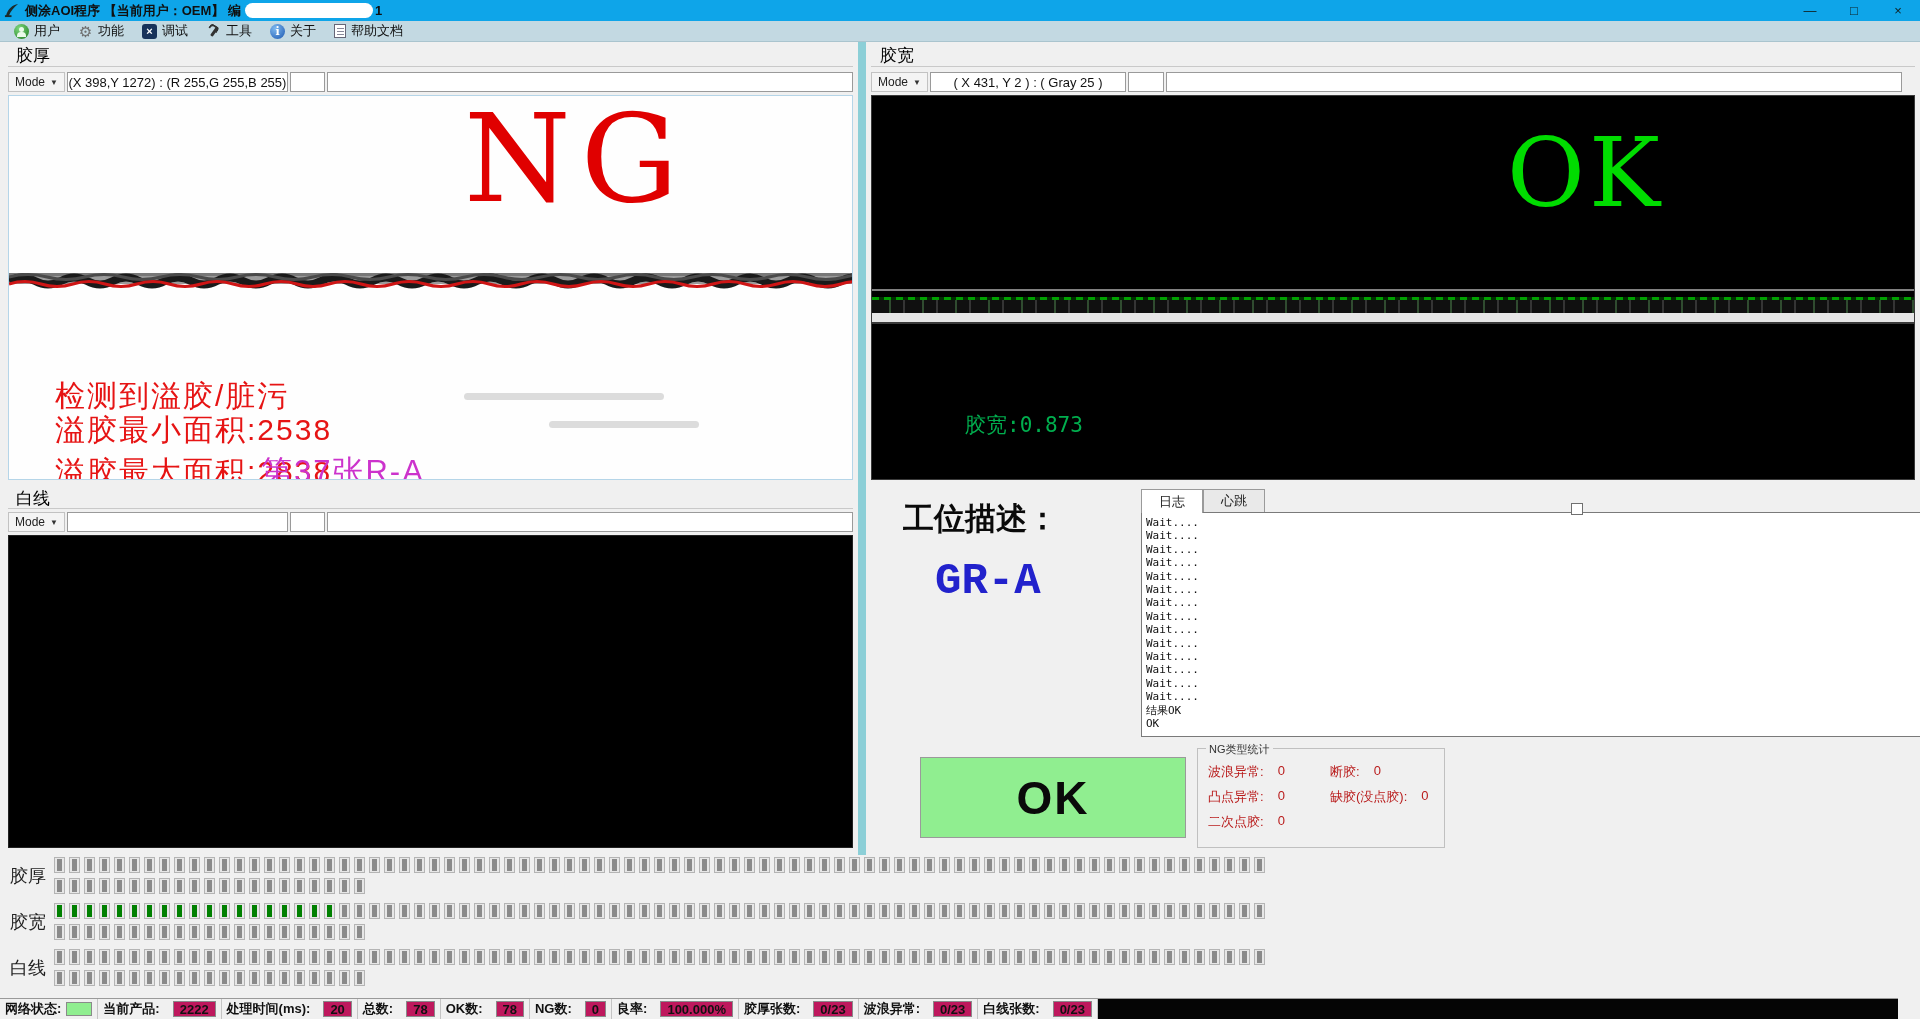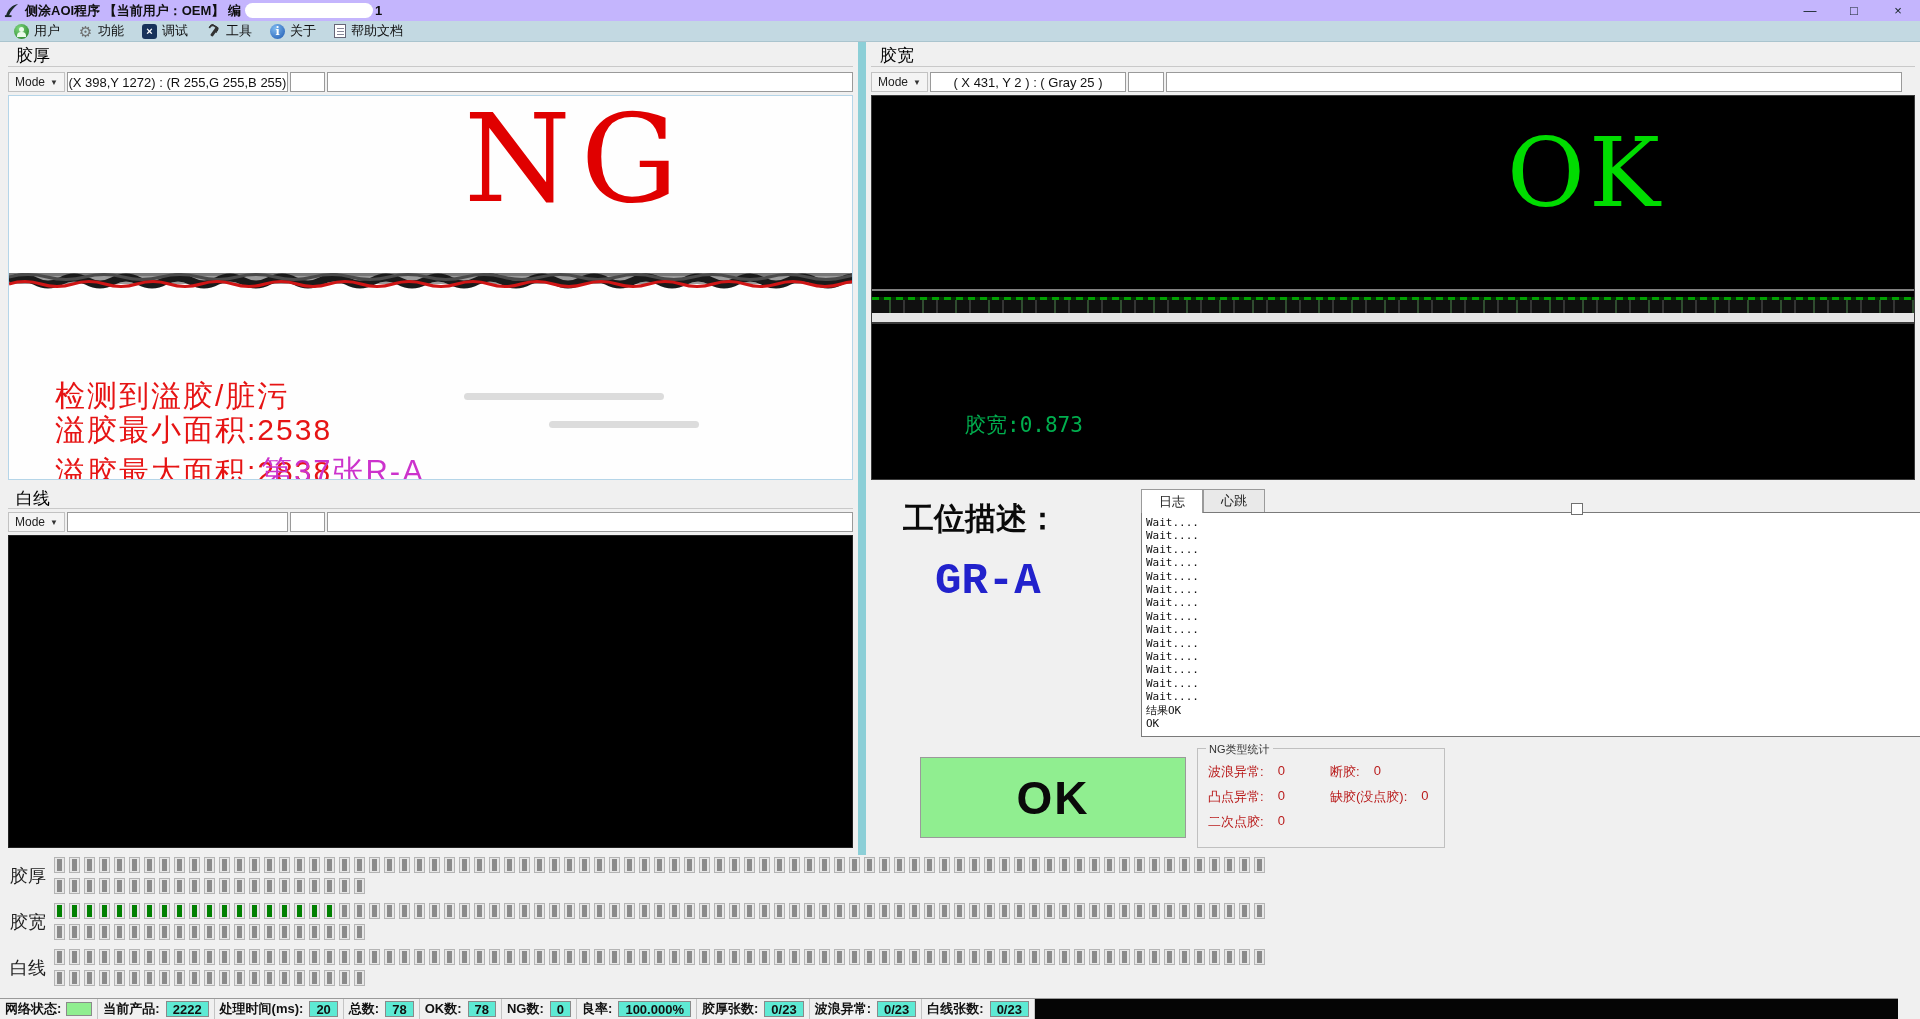--- a/index.html
+++ b/index.html
@@ -1,20 +1,20 @@
 <!DOCTYPE html>
 <html><head>
 <meta charset="utf-8">
 <style>
   html,body{margin:0;padding:0;background:#444;}
   *{box-sizing:border-box;font-family:"Liberation Sans",sans-serif;}
   .app{position:relative;width:1920px;height:1019px;background:#f0f0f0;overflow:hidden;}
 
   
-  .titlebar{position:absolute;left:0;top:0;width:1920px;height:21px;background:#c4b5fd;display:flex;align-items:center;}
+  .titlebar{position:absolute;left:0;top:0;width:1920px;height:21px;background:#0ea5e9;display:flex;align-items:center;}
   .app-icon{width:15px;height:15px;margin:0 6px 0 4px;display:inline-block;}
   .title{font-size:13px;font-weight:bold;color:#101010;white-space:nowrap;}
   .title-blob{display:inline-block;width:128px;height:15px;background:#fff;border-radius:8px;margin:0 2px 0 4px;}
   .title-tail{font-size:13px;font-weight:bold;color:#101010;}
   .win-controls{margin-left:auto;display:flex;height:100%;}
   .win-btn{width:44px;height:100%;display:flex;align-items:center;justify-content:center;font-size:13px;color:#102020;cursor:default;}
 
   
   .menubar{position:absolute;left:0;top:21px;width:1920px;height:21px;background:#c3d9e2;display:flex;align-items:flex-start;padding-left:8px;border-bottom:1px solid #aac4ce;}
   .menu-item{display:flex;align-items:center;gap:5px;padding:0 12px 0 6px;height:100%;font-size:13px;color:#111;}
@@ -102,21 +102,21 @@
   .pg-label{width:44px;font-size:18px;color:#222;}
   .pg-rows{display:flex;flex-direction:column;gap:5px;}
   .pg-row{display:flex;}
   .sq{width:11px;height:16px;border:1px solid #b4b4b4;background:#e7e7e7;margin-right:4px;position:relative;}
   .sq::after{content:"";position:absolute;left:2px;top:1px;right:2px;bottom:1px;background:#8a8a8a;}
   .sq.on::after{background:#008000;}
 
   
   .statusbar{position:absolute;left:0;top:998px;width:1898px;height:21px;background:#f0f0f0;border-top:1px solid #9a9a9a;display:flex;align-items:center;font-size:13px;font-weight:bold;color:#111;}
   .sb-item{display:flex;align-items:center;height:100%;padding:0 5px;border-right:1px solid #c4c4c4;white-space:nowrap;}
-  .sb-val{background:#5eead4;border:1px solid #8a8a8a;padding:0 6px;margin-left:6px;height:16px;display:flex;align-items:center;}
+  .sb-val{background:#be185d;border:1px solid #8a8a8a;padding:0 6px;margin-left:13px;height:16px;display:flex;align-items:center;}
   .sb-net{width:26px;height:14px;background:#90ee90;border:1px solid #8a8a8a;margin-left:5px;}
   .sb-black{flex:1;height:100%;background:#050505;}
 </style>
 </head>
 <body>
 
 <div class="app">
 
   <div class="titlebar">
     <span class="app-icon">

